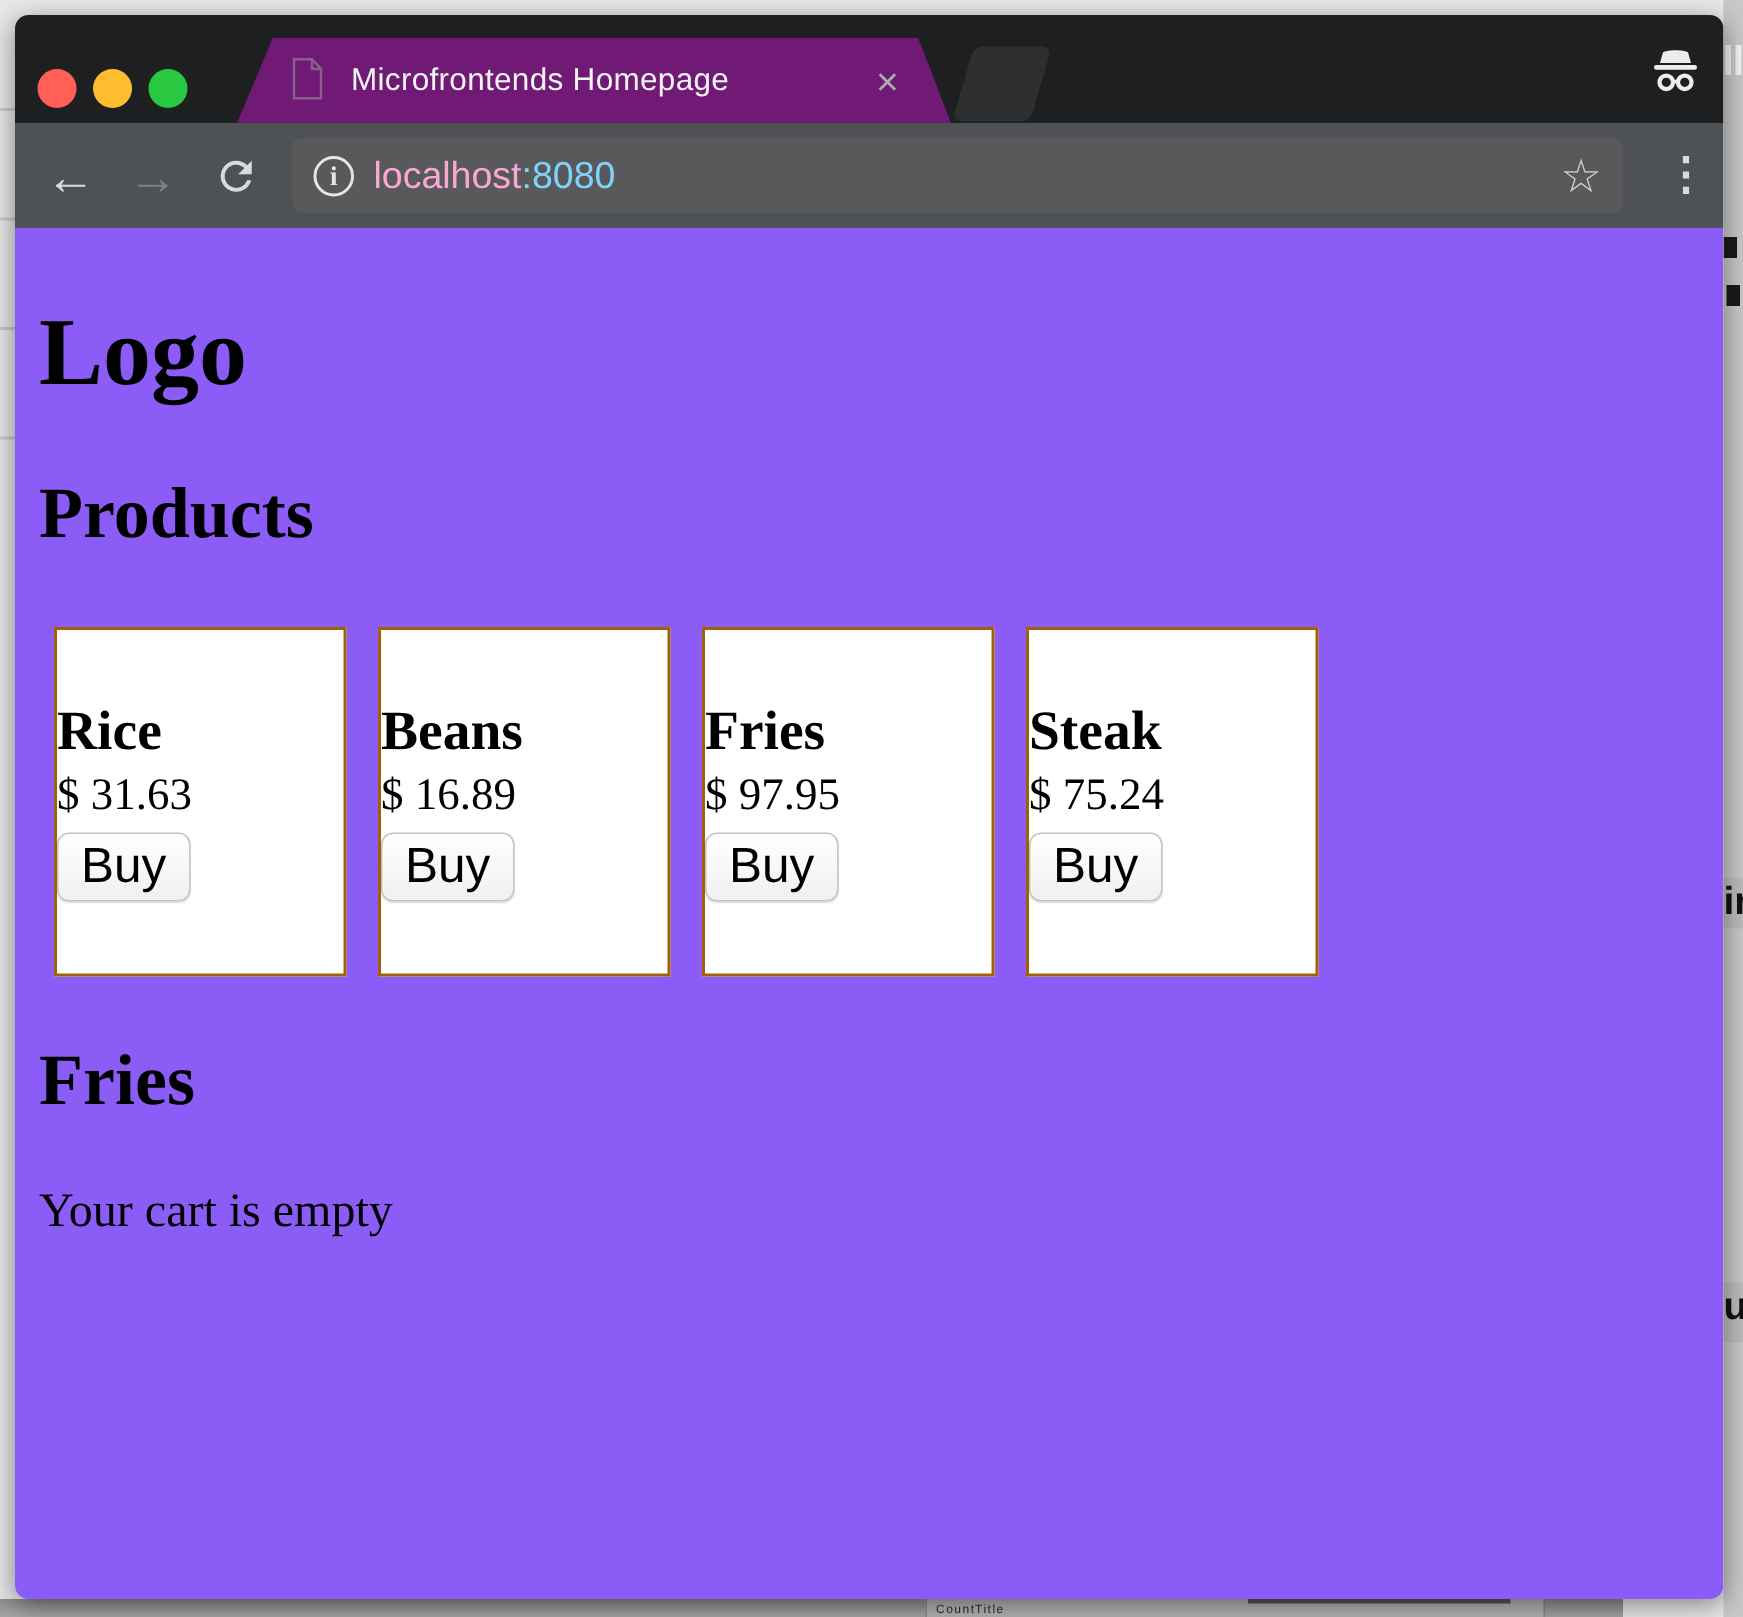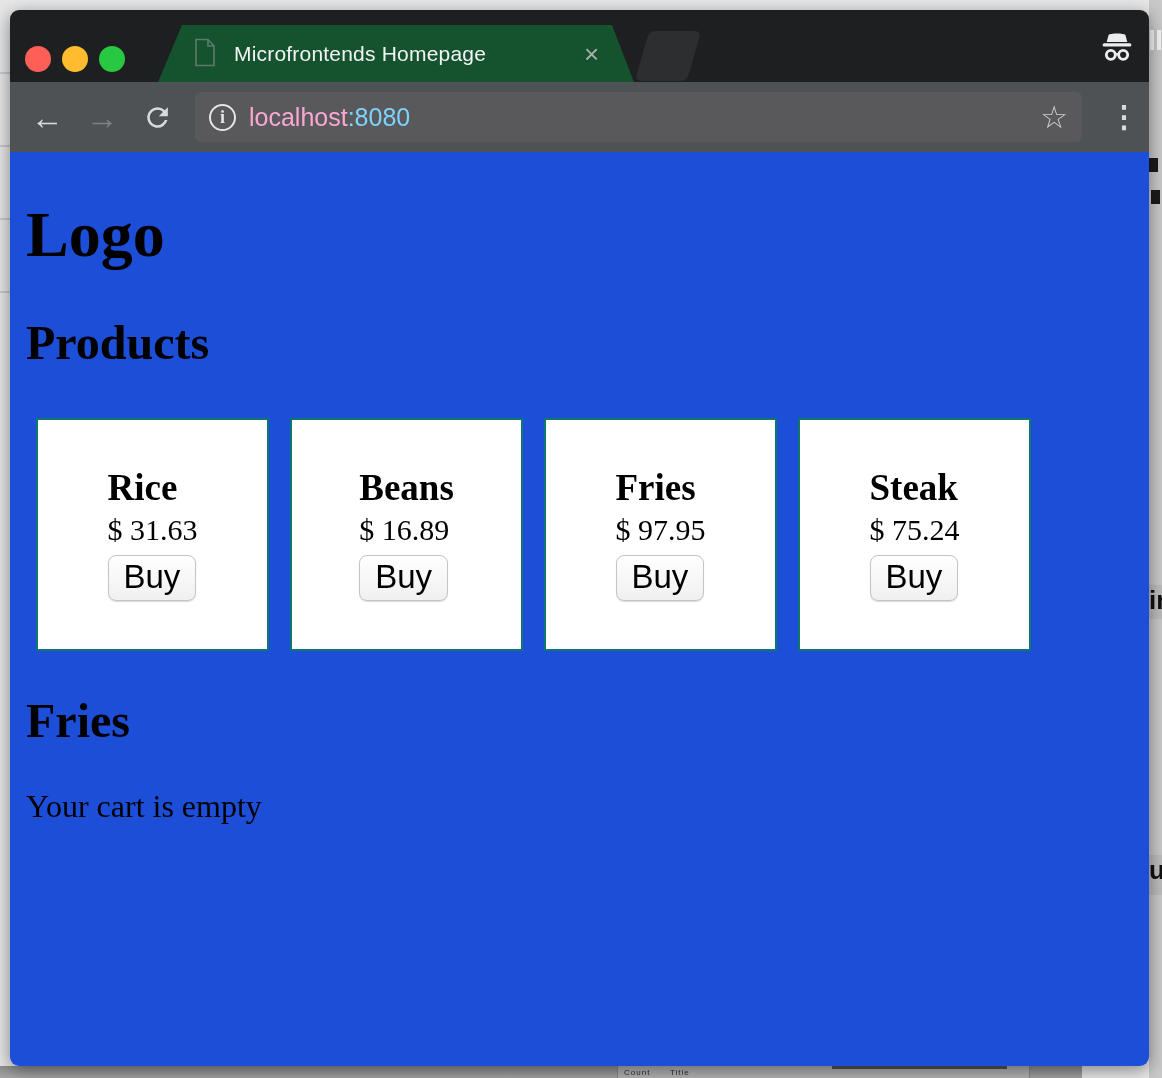--- a/index.html
+++ b/index.html
@@ -21,21 +21,21 @@
 
   
   .browser { position:absolute; left:10px; top:10px; width:1139px; height:1056px; border-radius:9px; overflow:hidden; box-shadow:0 4px 18px rgba(0,0,0,.45); }
 
   
   .tabbar { position:relative; height:72px; background:#1d1f21; }
   .traffic { position:absolute; width:26px; height:26px; border-radius:50%; top:36px; }
   .t-red { left:15px; background:#ff5f57; }
   .t-yellow { left:52px; background:#febc2e; }
   .t-green { left:89px; background:#28c840; }
-  .tab { position:absolute; left:148px; top:15px; width:476px; height:57px; background:#14532d;
+  .tab { position:absolute; left:148px; top:15px; width:476px; height:57px; background:#701a75;
          clip-path:polygon(0 100%, 24px 0, 454px 0, 476px 100%); }
   .tab-doc { position:absolute; left:36px; top:13px; width:22px; height:29px; opacity:.55; }
   .tab-title { position:absolute; left:76px; top:50%; transform:translateY(-50%); color:#f2f3f4; font-size:21px; letter-spacing:.2px; white-space:nowrap; }
   .tab-close { position:absolute; left:426px; top:50%; transform:translateY(-50%); color:#aaacae; font-size:26px; line-height:1; cursor:default; }
   .newtab { position:absolute; left:632px; top:21px; width:52px; height:50px; background:#2c2e30; border-radius:6px; transform:skewX(-16deg); }
   .incognito { position:absolute; right:12px; top:16px; width:40px; height:40px; }
 
   
   .toolbar { position:relative; height:70px; background:#4f5254; }
   .navbtn { position:absolute; top:50%; transform:translateY(-50%); width:38px; height:38px; display:flex; align-items:center; justify-content:center; font-size:33px; color:#d9dadb; line-height:1; }
@@ -44,27 +44,27 @@
   .nav-reload { left:128px; }
   .omnibox { position:absolute; left:185px; right:67px; top:10px; height:50px; background:#59595b; border-radius:6px; display:flex; align-items:center; }
   .info-icon { margin-left:14px; width:27px; height:27px; border:2px solid #e4e5e6; border-radius:50%; color:#e4e5e6; display:flex; align-items:center; justify-content:center; font-size:18px; font-weight:bold; font-family:"Liberation Serif", serif; flex:none; }
   .url { margin-left:13px; font-size:25px; white-space:nowrap; }
   .url .host { color:#f9a8d4; }
   .url .port { color:#7dd3fc; }
   .star { margin-left:auto; margin-right:14px; font-size:31px; color:#cfd0d1; line-height:1; }
   .menu-dots { position:absolute; right:24px; top:50%; transform:translateY(-50%); color:#dadbdc; font-size:30px; font-weight:bold; line-height:.42; text-align:center; width:16px; letter-spacing:0; }
 
   
-  .content { height:914px; background:#1d4ed8; padding:0 16px; font-family:"Liberation Serif", serif; color:#000; font-size:32px; overflow:hidden; }
+  .content { height:914px; background:#8b5cf6; padding:0 16px; font-family:"Liberation Serif", serif; color:#000; font-size:32px; overflow:hidden; }
   .content h1 { font-size:64px; margin:46px 0 43px; font-weight:bold; }
   .content ul { margin:32px 0; padding-left:80px; font-size:32px; }
   .content li { margin:2px 0; line-height:1.16; }
   .content h2 { font-size:48px; margin:42px 0 40px; font-weight:bold; }
   .products-row { display:flex; margin:48px 0 40px 10px; }
-  .product-card { width:233px; height:233px; border:2px solid #0f766e; margin-right:21px; display:flex; align-items:center; justify-content:center; background:#fff; }
+  .product-card { width:195px; height:233px; border:2px solid #a16207; margin-right:21px; display:flex; align-items:center; justify-content:flex-start; background:#fff; }
   .product-inner { display:flex; flex-direction:column; align-items:flex-start; }
   .product-name { font-size:37px; font-weight:bold; margin:0; line-height:1.1; }
   .product-price { font-size:30px; margin:5px 0 9px; line-height:1.1; }
   .buy-btn { font-family:"Liberation Sans", sans-serif; font-size:33px; color:#000; background:linear-gradient(#ffffff,#f0f0f0); border:1px solid #c4c4c4; border-radius:8px; padding:2px 15px 4px; box-shadow:0 1px 1px rgba(0,0,0,.15); }
   .cart-empty { margin:32px 0; font-size:32px; }
 </style>
 </head>
 <body>
 
 <div class="screen">
@@ -80,21 +80,21 @@
     <div class="wbar" style="left:8px; top:30px; width:4px; height:20px;"></div>
     <div class="mark" style="left:0; top:158px; width:9px; height:14px;"></div>
     <div class="mark" style="left:2px; top:190px; width:9px; height:14px;"></div>
     <div class="band" style="top:585px; height:34px; font-family:'Liberation Sans',sans-serif;">in</div>
     <div class="band" style="top:855px; height:40px; font-family:'Liberation Sans',sans-serif;">u</div>
   </div>
   <div class="bg-bottom">
     <div class="panel">
       <div class="smudge"></div>
       <span class="tinytext" style="left:6px;">Count</span>
-      <span class="tinytext" style="left:52px;">Title</span>
+      <span class="tinytext" style="left:32px;">Title</span>
     </div>
   </div>
 
   <div class="browser">
 
     <div class="tabbar">
       <div class="traffic t-red"></div>
       <div class="traffic t-yellow"></div>
       <div class="traffic t-green"></div>
 

